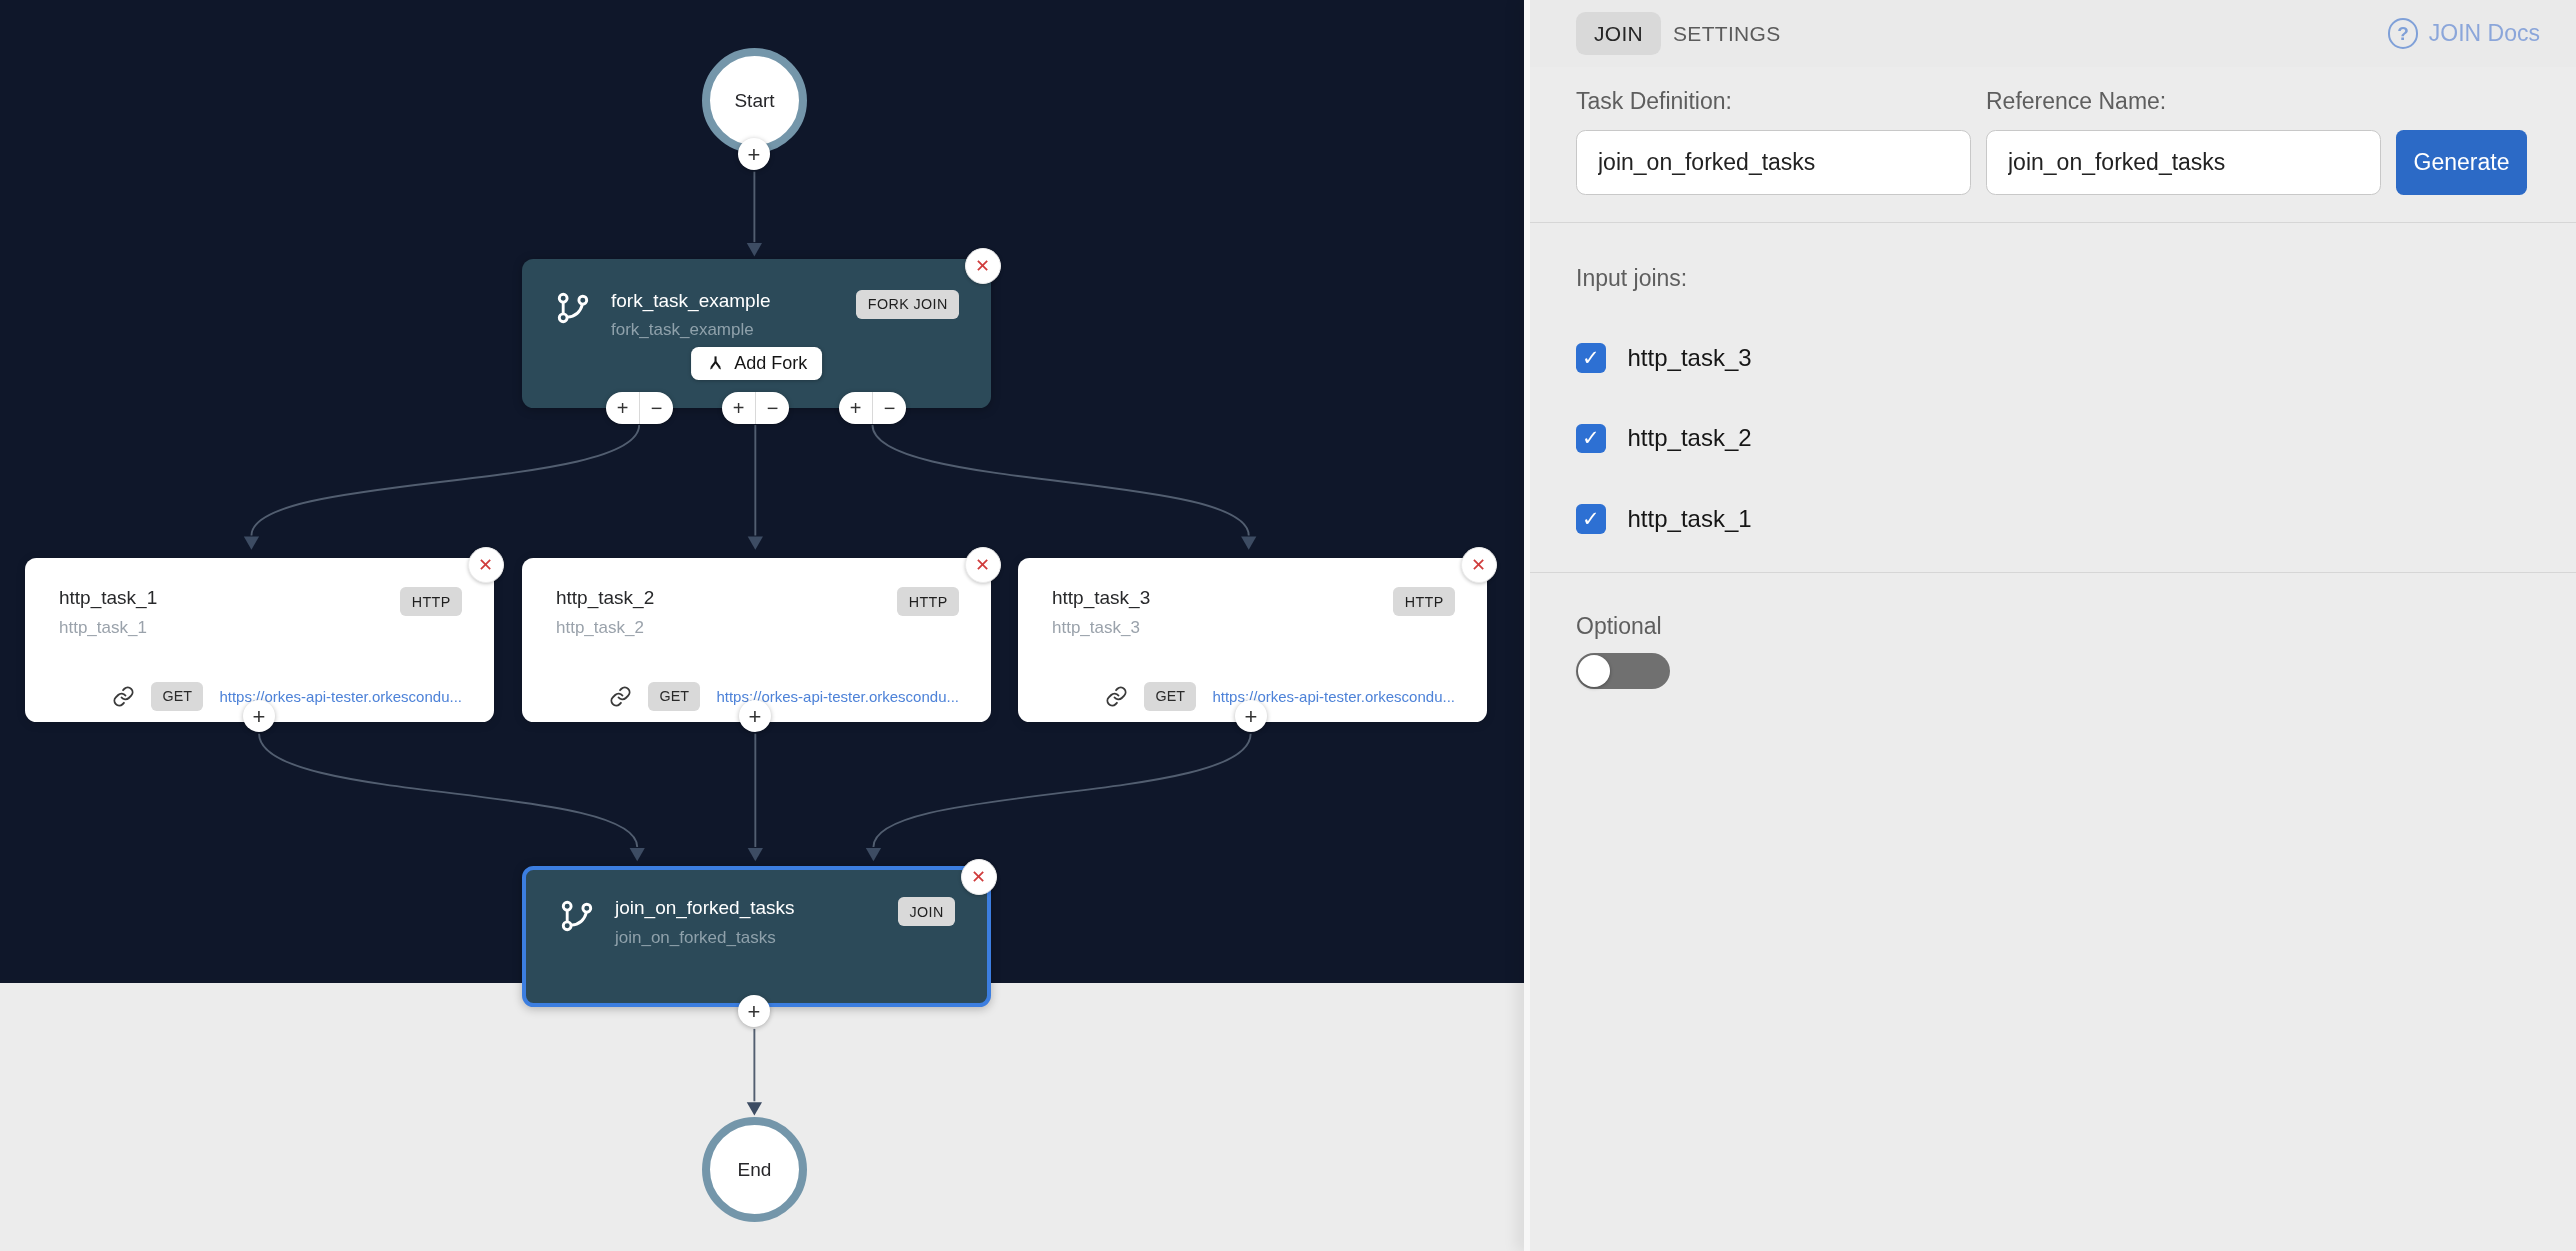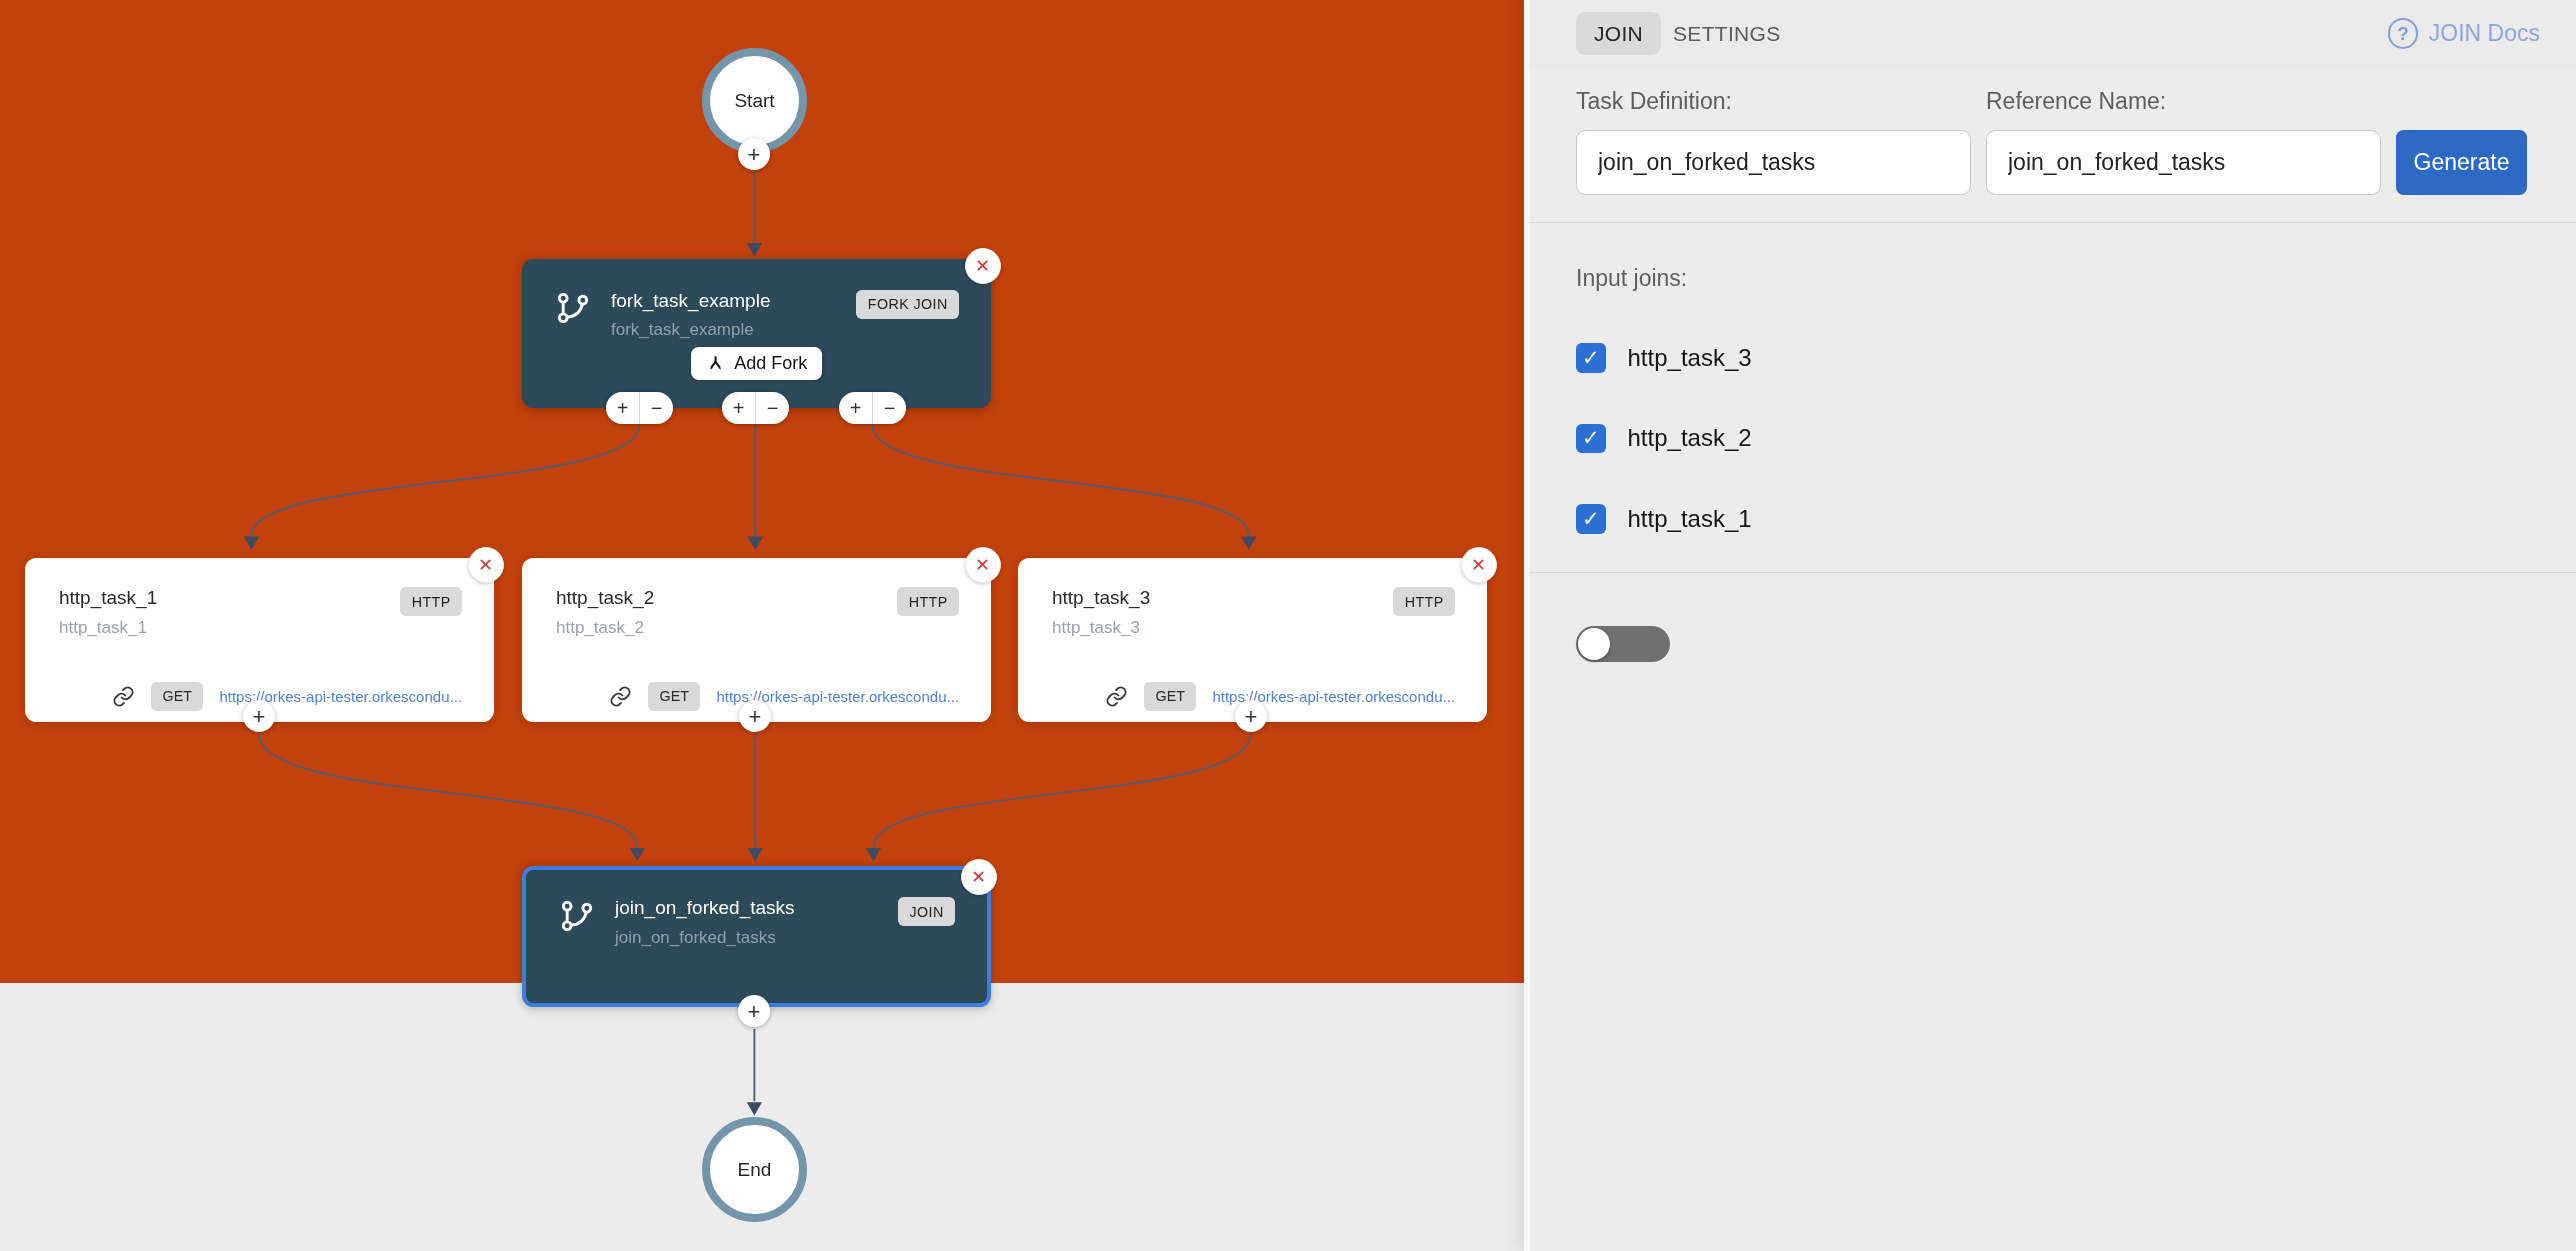--- a/index.html
+++ b/index.html
@@ -2,21 +2,21 @@
 <html><head>
 <meta charset="utf-8">
 <style>
   * { margin:0; padding:0; box-sizing:border-box; }
   html,body { width:2576px; height:1252px; overflow:hidden; background:#ececec;
               font-family:"Liberation Sans","DejaVu Sans",sans-serif; }
   .app { position:relative; width:2576px; height:1252px; display:flex; }
 
   
   .canvas { position:relative; width:1524px; height:983px; flex:0 0 auto;
-            background:#c2410c; }
+            background:#0f172a; }
   .edges { position:absolute; left:0; top:0; width:1524px; height:1252px; pointer-events:none; }
   .edges path { fill:none; stroke:#525e70; stroke-width:2px; }
   .edges polygon { fill:#3d4c63; }
 
   .terminal { position:absolute; width:105px; height:105px; border-radius:50%;
               background:#ffffff; border:8.6px solid #7496aa; display:flex;
               align-items:center; justify-content:center; font-size:19px; color:#27272a; }
   .plus-circle { position:absolute; width:32px; height:32px; border-radius:50%;
                  background:#fff; border:none; box-shadow:0 1px 4.8px rgba(0,0,0,.28);
                  font-size:22px; line-height:29px; color:#333; text-align:center;
@@ -309,20 +309,21 @@
       <div class="join-row">
         <span class="checkbox">
             <span>✓</span>
           </span>
         <span class="join-label">http_task_1</span>
       </div>
     </div>
     <div class="divider"></div>
 
     <div class="panel-section optional-section">
+      <div class="section-label">Optional</div>
       <button class="toggle">
         <span class="toggle-knob"></span>
       </button>
     </div>
 
   </div>
 </div>
 
 
 </body></html>

